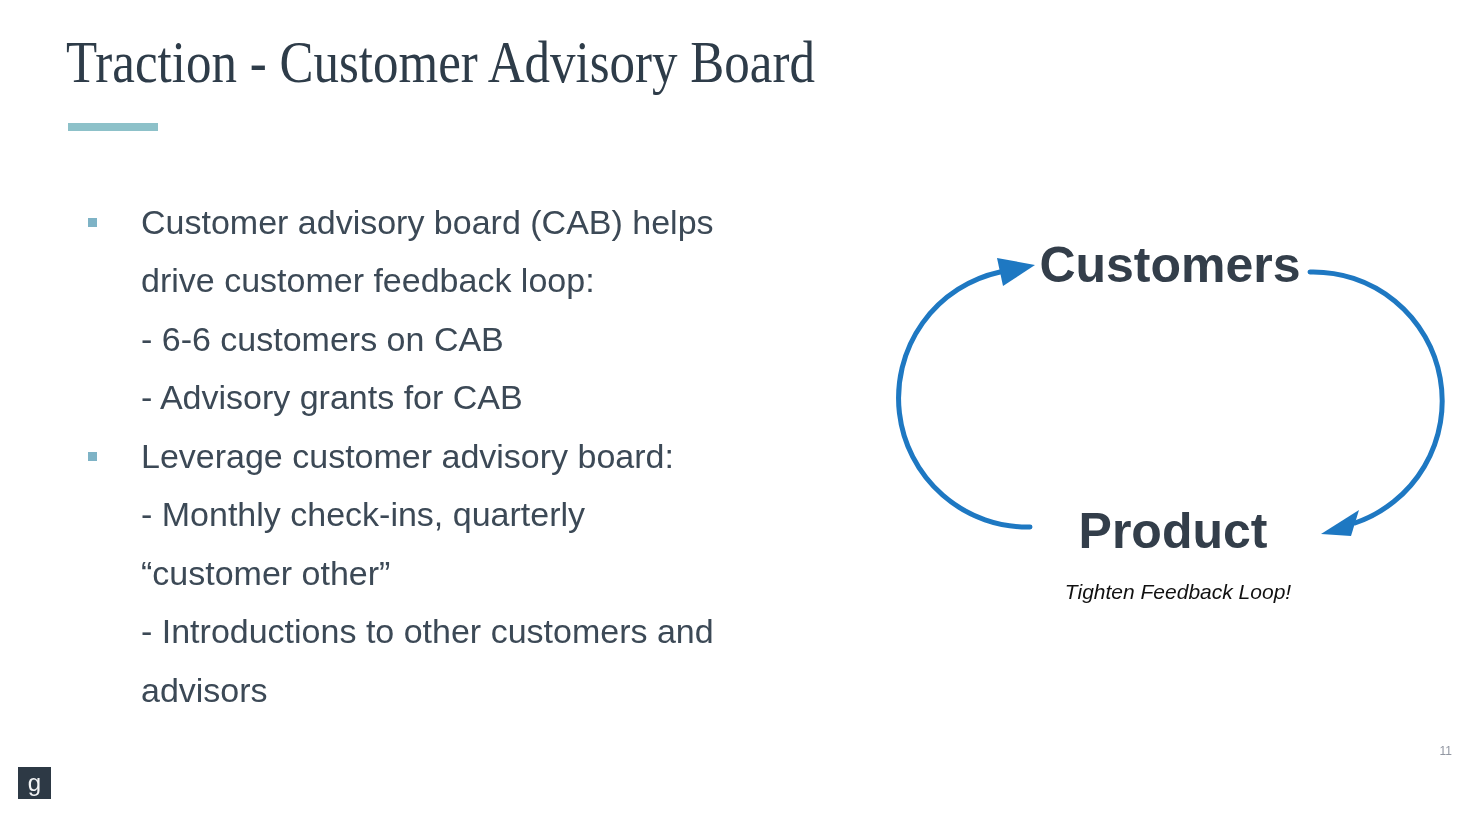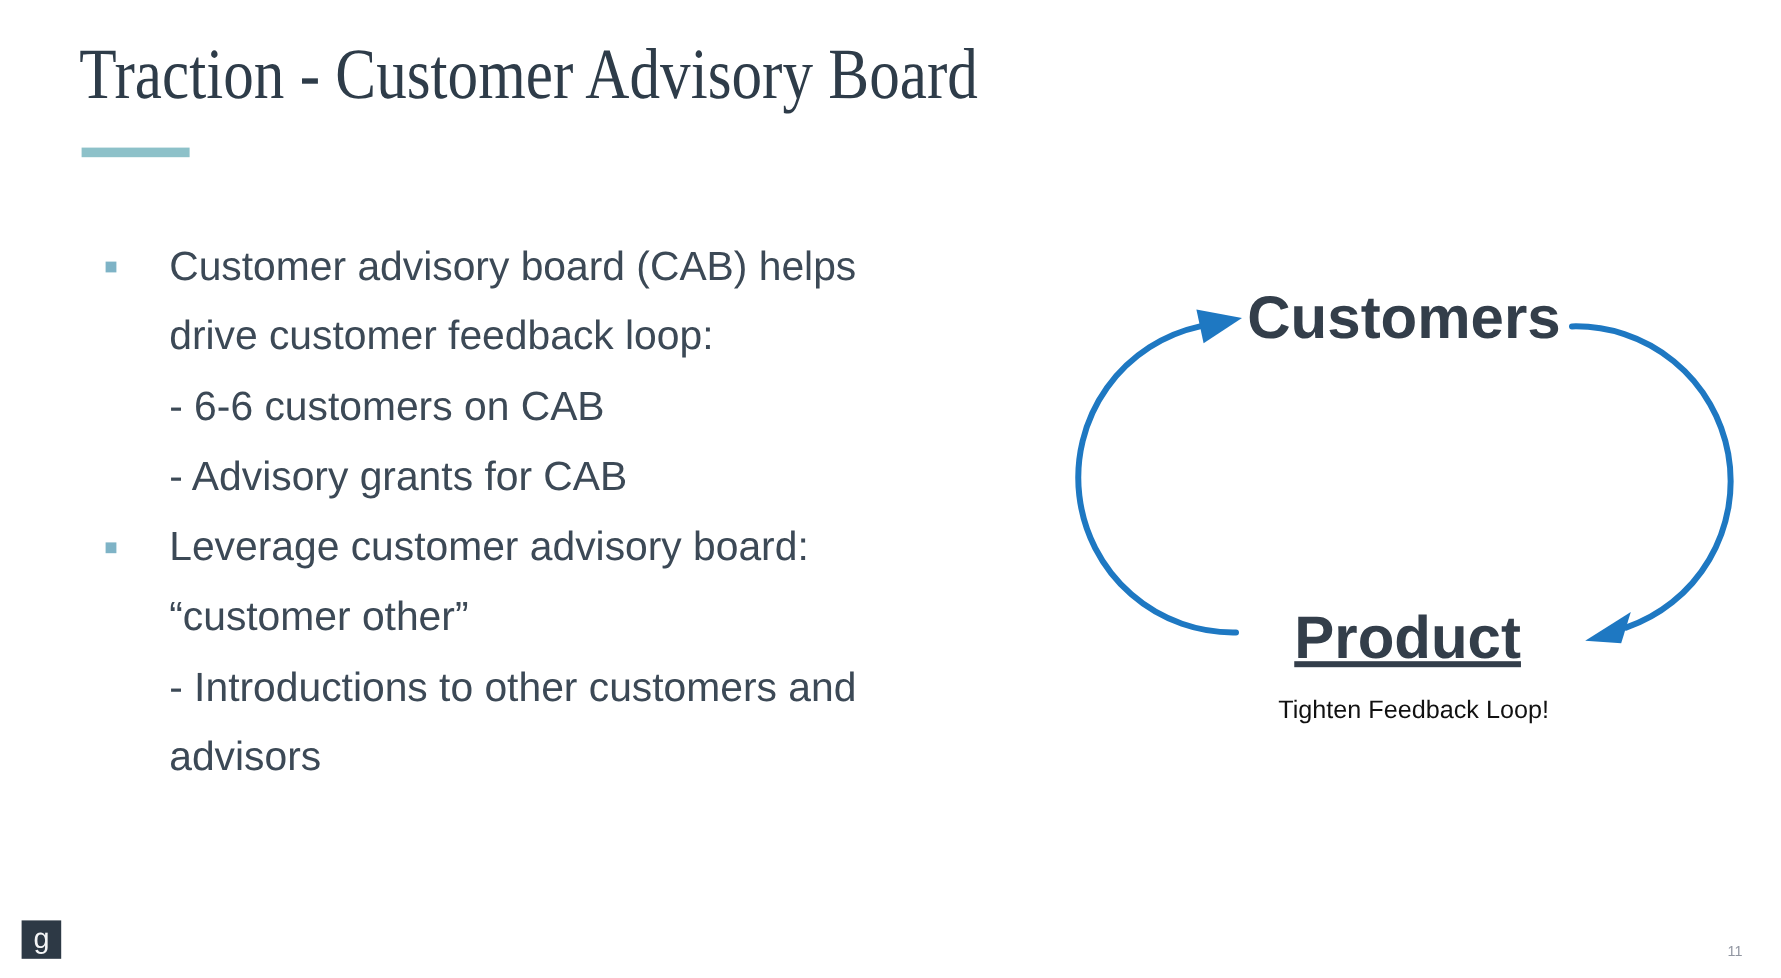--- a/index.html
+++ b/index.html
@@ -44,38 +44,38 @@
   .diagram{position:absolute;left:870px;top:230px;width:600px;height:390px;}
   .diagram svg{position:absolute;left:0;top:0;width:600px;height:390px;}
   .diagram svg path{fill:none;stroke:var(--arrow_blue);stroke-width:5;stroke-linecap:round;}
   .diagram svg polygon{fill:var(--arrow_blue);stroke:none;}
   .node-label{
     position:absolute;width:400px;text-align:center;
     font-weight:bold;font-size:50px;line-height:50px;
     color:var(--label_text);white-space:nowrap;
   }
   .node-label.customers{left:100px;top:10px;}   
-  .node-label.product{left:103px;top:276px;text-decoration:underline;}    
+  .node-label.product{left:103px;top:276px;}    
   .diagram-caption{
     position:absolute;left:108px;top:350px;width:400px;text-align:center;
-    font-size:21px;line-height:24px;
+    font-style:italic;font-size:21px;line-height:24px;
     color:var(--caption_text);white-space:nowrap;
   }
   
   .logo{
     position:absolute;left:18px;top:767px;width:33px;height:32px;
     background:var(--logo_bg);
     display:flex;align-items:center;justify-content:center;
   }
   .logo span{
     color:#f4f5f6;font-size:24px;line-height:24px;
     font-family:"Liberation Sans", sans-serif;
   }
   .page-number{
-    position:absolute;right:32px;top:786px;
+    position:absolute;right:32px;top:744px;
     font-size:12px;color:var(--page_number_text);
   }
 </style>
 </head>
 <body>
 
 <div class="slide">
 
   <h1 class="title">Traction - Customer Advisory Board</h1>
   <div class="title-underline"></div>
@@ -93,20 +93,24 @@
         <span class="b-marker"></span>
         <span class="b-text">- 6-6 customers on CAB</span>
       </div>
       <div class="b-line no-marker">
         <span class="b-marker"></span>
         <span class="b-text">- Advisory grants for CAB</span>
       </div>
       <div class="b-line">
         <span class="b-marker"></span>
         <span class="b-text">Leverage customer advisory board:</span>
+      </div>
+      <div class="b-line no-marker">
+        <span class="b-marker"></span>
+        <span class="b-text">- Monthly check-ins, quarterly</span>
       </div>
       <div class="b-line no-marker">
         <span class="b-marker"></span>
         <span class="b-text">“customer other”</span>
       </div>
       <div class="b-line no-marker">
         <span class="b-marker"></span>
         <span class="b-text">- Introductions to other customers and</span>
       </div>
       <div class="b-line no-marker">

